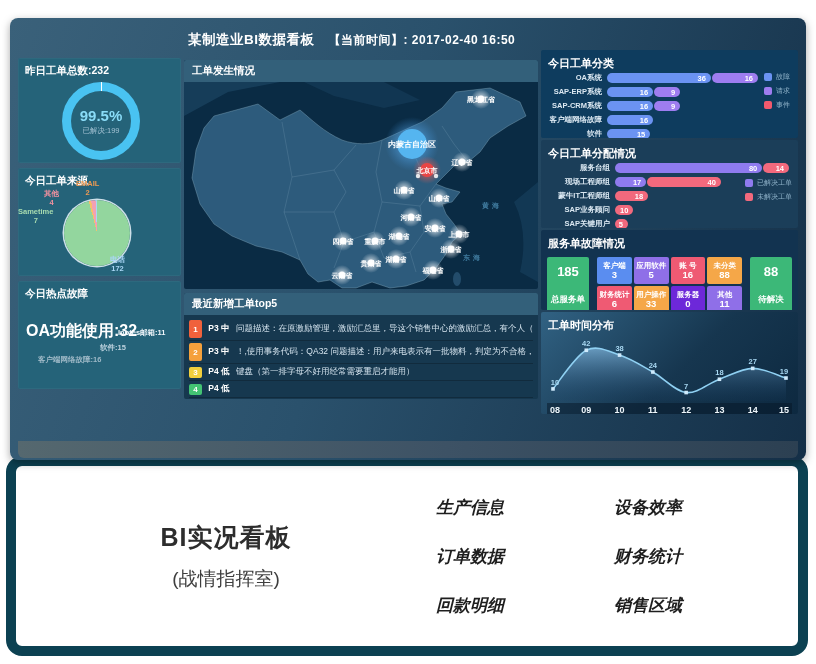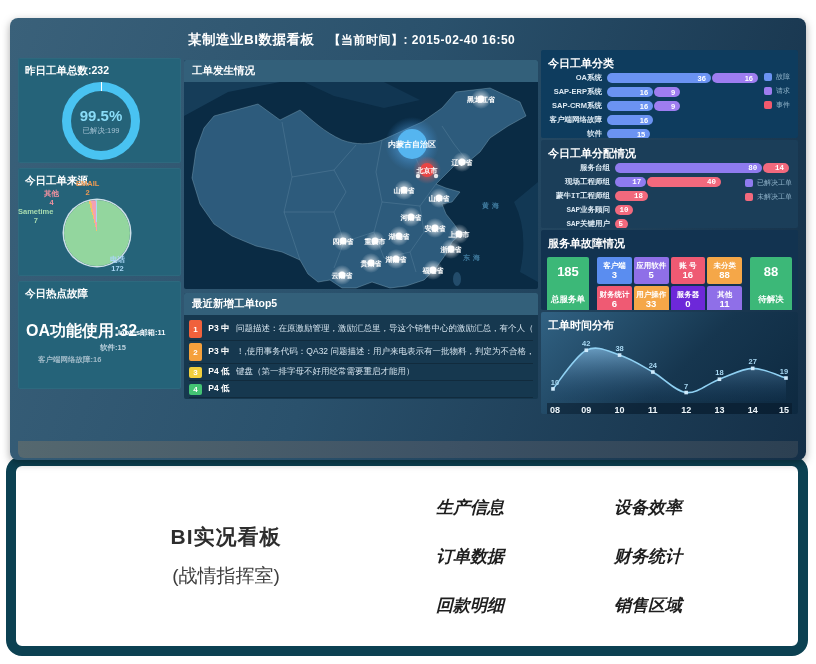--- a/index.html
+++ b/index.html
@@ -58,21 +58,21 @@
   #p-top5 { height:106px; background:#16384f; }
   .t5-rows { padding:3px 5px; }
   .t5-row { display:flex; align-items:center; border-bottom:1px solid rgba(0,0,0,.22); padding:2px 0; }
   .t5-badge { border-radius:2px; color:#fff; font-size:8px; font-weight:bold;
               display:flex; align-items:center; justify-content:center; flex:0 0 auto; }
   .t5-pri { width:34px; flex:0 0 auto; color:#fff; font-size:8.5px; font-weight:bold; text-align:center; }
   .t5-desc { flex:1; color:#d5e4ef; font-size:8.5px; white-space:nowrap; overflow:hidden; }
   
   .pR { margin-bottom:2px; }
   #p-cls   { height:88px;  background:#0e3c5e; }
-  #p-alloc { height:88px;  background:#1b3e59;font-family:Liberation Mono, monospace; }
+  #p-alloc { height:88px;  background:#1b3e59; }
   #p-tiles { height:80px;  background:#123350; }
   #p-time  { height:102px; background:linear-gradient(135deg,#316283 0%,#16364f 55%,#0d2940 100%); }
   .brow { display:flex; align-items:flex-start; height:14px; margin:0 6px; }
   .blabel { text-align:right; padding-right:5px; color:#dbe8f2; font-size:7.5px; font-weight:bold; white-space:nowrap; flex:0 0 auto; }
   .btrack { display:flex; height:10px; align-items:center; }
   .bseg { height:10px; border-radius:6px; margin-right:1px;
           display:flex; align-items:center; justify-content:flex-end;
           color:#fff; font-size:7.5px; font-weight:bold; padding-right:5px; }
   .legend { position:absolute; display:flex; flex-direction:column; gap:4px; }
   .litem { display:flex; align-items:center; gap:4px; }
@@ -88,31 +88,31 @@
   .cell { display:flex; flex-direction:column; align-items:center; justify-content:center; color:#fff; border-radius:2px; }
   .cell .cl { font-size:7.5px; font-weight:bold; line-height:9px; }
   .cell .cv { font-size:9.5px; font-weight:bold; line-height:10px; }
   
   .card {
     position:absolute; left:6px; top:456px; width:802px; height:200px; z-index:1;
     border:10px solid #0c4152; border-radius:16px; background:#fff;
     display:flex; align-items:center;
   }
   .brand { margin-left:100px; width:220px; text-align:center; }
-  .brand-t { font-size:21px; font-weight:bold; color:#2d2d2d; letter-spacing:1px; }
+  .brand-t { font-size:25px; font-weight:bold; color:#2d2d2d; letter-spacing:1px; }
   .brand-s { font-size:19px; color:#3e3e3e; margin-top:12px; }
   .menu { margin-left:100px; display:grid; grid-template-columns:auto auto; column-gap:110px; row-gap:26px; }
   .mi { font-size:17px; font-weight:bold; font-style:italic; color:#1e1e1e; cursor:pointer; white-space:nowrap; }
 </style>
 </head>
 <body>
 
 <div class="dash">
   <div class="dash-title">
-    <span>某制造业BI数据看板</span><span class="time">【当前时间】: 2015-02-40 16:50</span>
+    <span>某制造业BI数据看板</span><span class="time">【当前时间】: 2017-02-40 16:50</span>
   </div>
 
   <div class="col" id="colL">
     <div class="panel pL" id="p-yesterday">
       <div class="ptitle">昨日工单总数:232</div>
       <div class="donut" id="donut" style="background: conic-gradient(rgb(255, 255, 255) 0deg, rgb(255, 255, 255) 1.8deg, rgb(73, 195, 242) 1.8deg, rgb(73, 195, 242) 360deg);">
         <div class="donut-hole">
           <div class="donut-pct">99.5%</div>
           <div class="donut-sub">已解决:199</div>
         </div>

